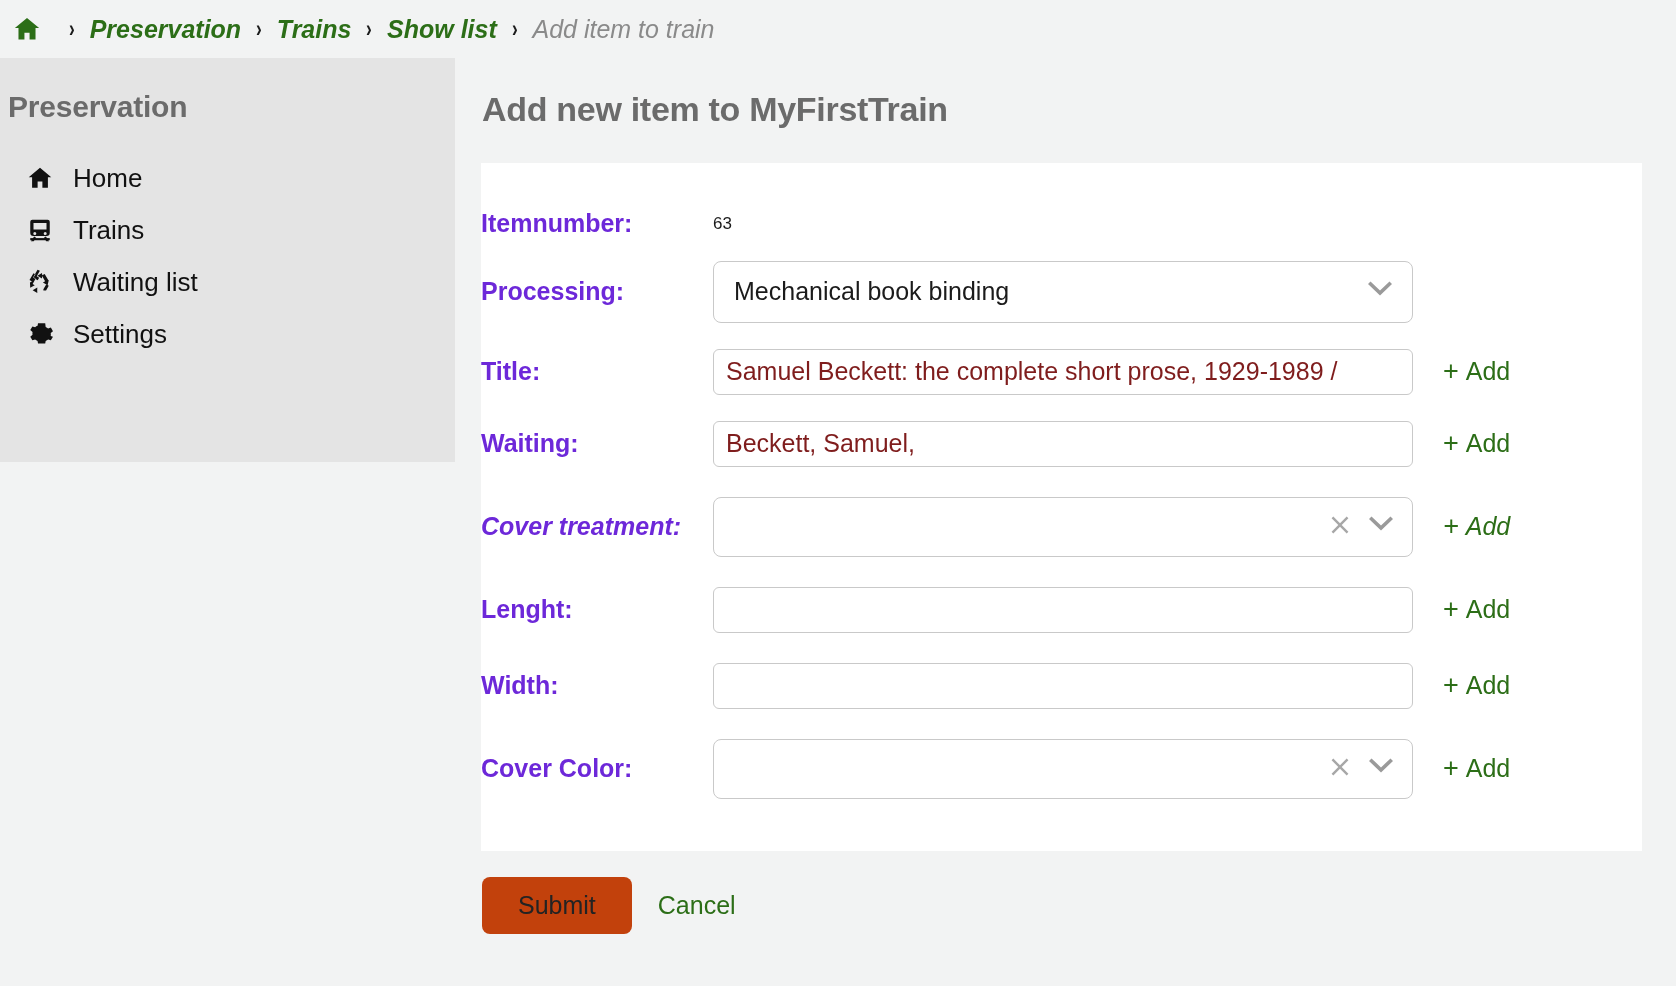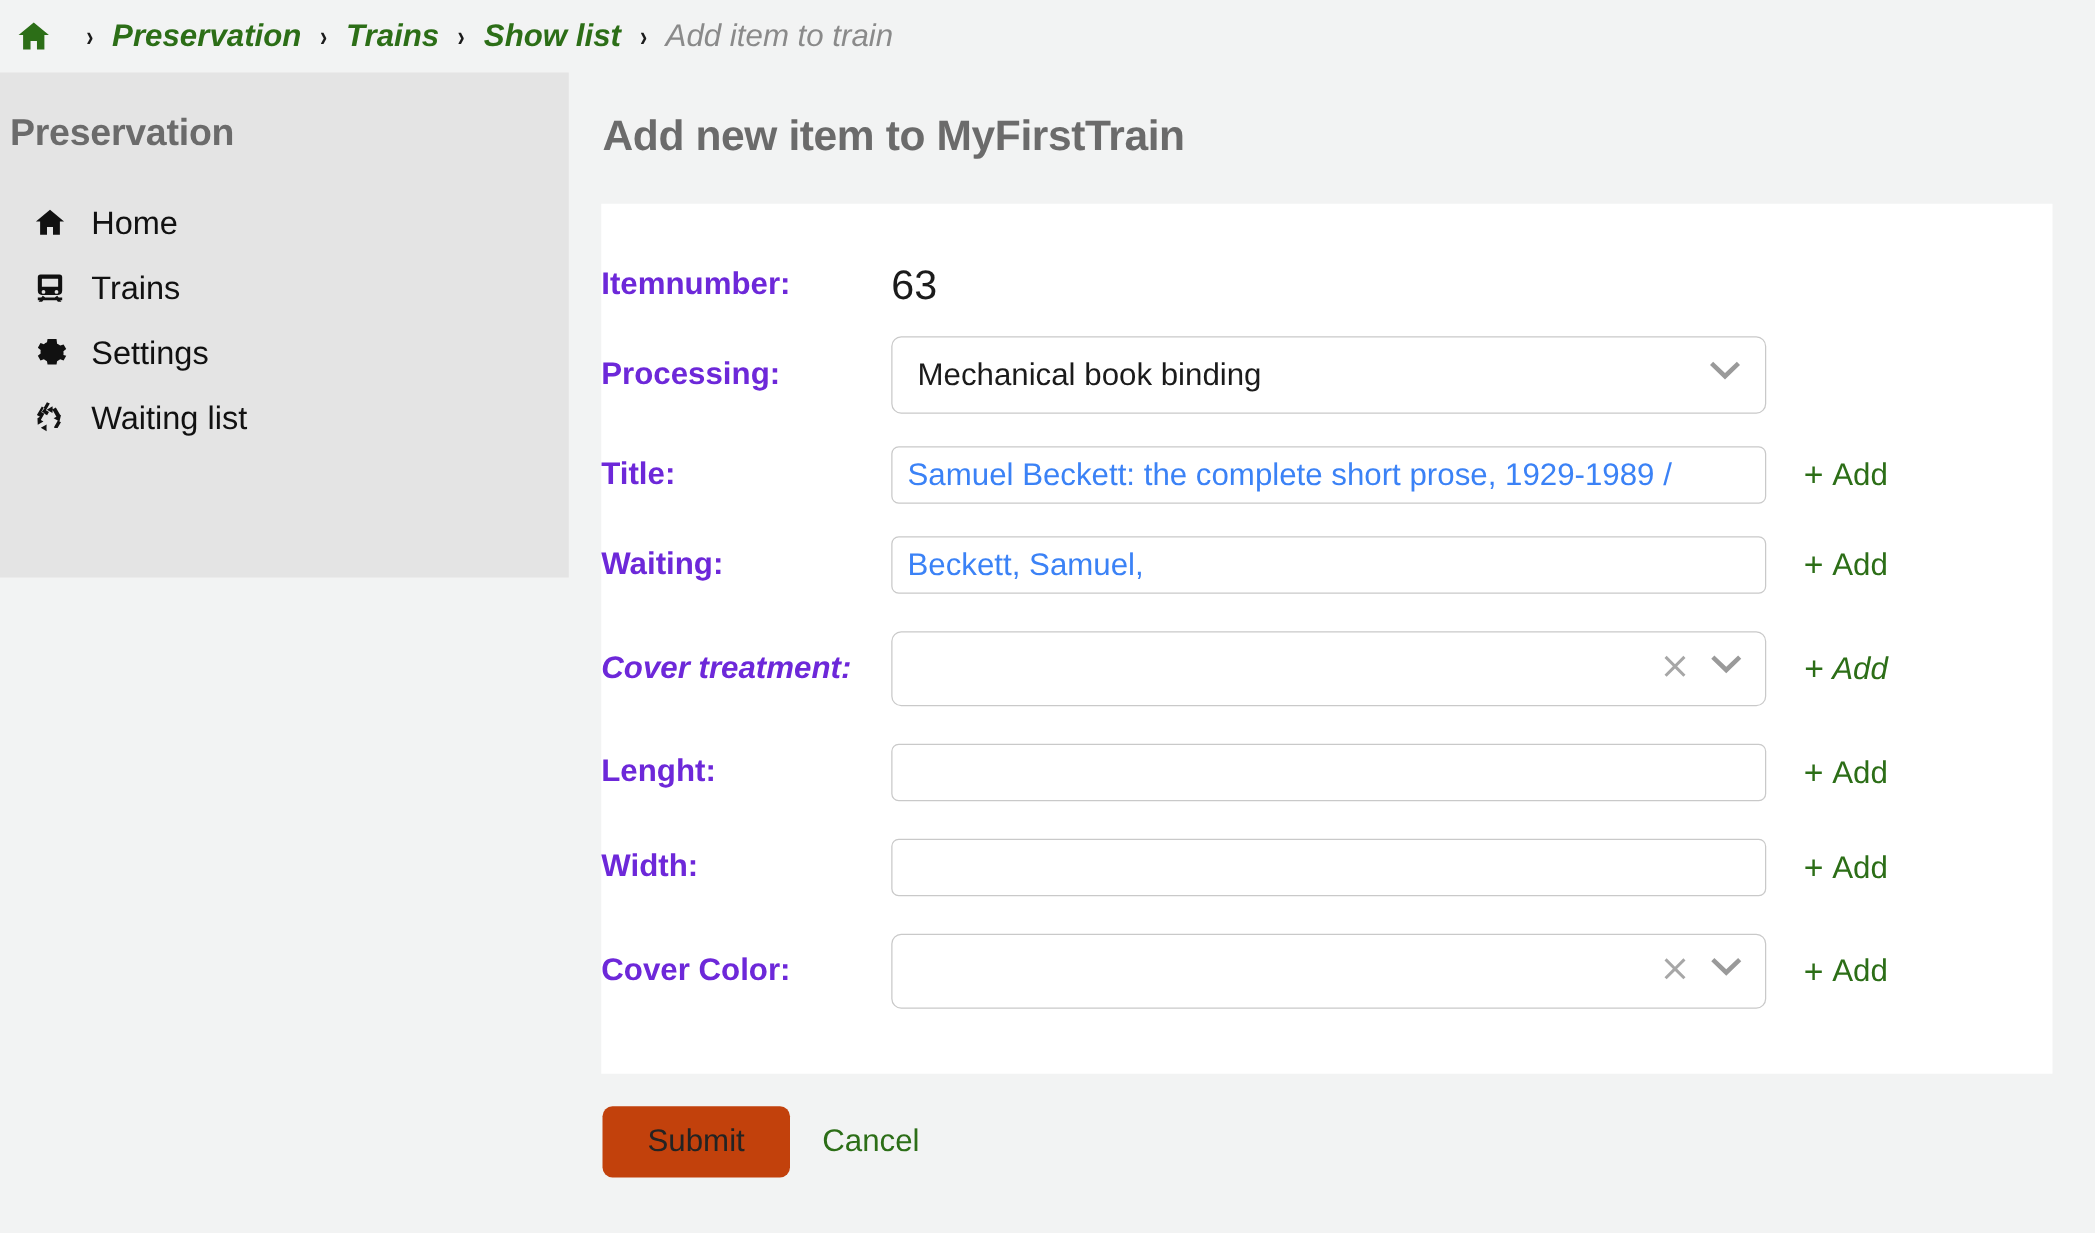--- a/index.html
+++ b/index.html
@@ -125,39 +125,39 @@
     flex: 0 0 232px;
     text-align: left;
     font-weight: bold;
     font-size: 25px;
     color: #6d28d9;
     padding-right: 17px;
     line-height: 1.18;
     word-wrap: break-word;
   }
   .f-static {
-    font-size: 33px;
+    font-size: 17px;
     color: #1b1b1b;
   }
 
   .f-control {
     width: 700px;
     flex: 0 0 700px;
     position: relative;
   }
 
   .txt {
     width: 100%;
     height: 46px;
     border: 1px solid #c9c9c9;
     border-radius: 6px;
     background: #fff;
     font-size: 25px;
     font-family: "Liberation Sans", sans-serif;
-    color: #3b82f6;
+    color: #7f1d1d;
     padding: 0 12px;
     outline: none;
   }
   .txt::placeholder { color: #b0b0b0; }
 
   .sel {
     width: 100%;
     height: 62px;
     border: 1px solid #c9c9c9;
     border-radius: 8px;
@@ -274,36 +274,36 @@
             <path fill="#111" d="M5 2h14a2 2 0 0 1 2 2v10a3 3 0 0 1-3 3H6a3 3 0 0 1-3-3V4a2 2 0 0 1 2-2zm1 3v6h12V5H6zm1.2 8.4a1.4 1.4 0 1 0 0 2.8 1.4 1.4 0 0 0 0-2.8zm9.6 0a1.4 1.4 0 1 0 0 2.8 1.4 1.4 0 0 0 0-2.8z"></path>
             <path fill="#111" d="M3 19h18v2H3z"></path>
             <path fill="#111" d="M6.6 17.6 3.6 22h2.6l2.2-3.2zM17.4 17.6l3 4.4h-2.6l-2.2-3.2z"></path>
           </svg>
         </span>
         <span class="label">Trains</span>
       </a>
 
       <a class="sidebar-item" href="#">
         <span class="icon">
-          <svg width="27" height="27" viewBox="0 0 24 24" aria-hidden="true">
-            <path fill="#111" d="M12 8.4a3.6 3.6 0 1 0 0 7.2 3.6 3.6 0 0 0 0-7.2zm9.1 4.9.1-1.3-.1-1.3 2-1.6-1.9-3.3-2.4.8a8 8 0 0 0-2.2-1.3L16.2 2H9.8l-.4 2.3c-.8.3-1.5.7-2.2 1.3l-2.4-.8L2.9 8.1l2 1.6-.1 1.3.1 1.3-2 1.6 1.9 3.3 2.4-.8c.7.6 1.4 1 2.2 1.3l.4 2.3h6.4l.4-2.3c.8-.3 1.5-.7 2.2-1.3l2.4.8 1.9-3.3z"></path>
-          </svg>
-        </span>
-        <span class="label">Settings</span>
-      </a>
-
-      <a class="sidebar-item" href="#">
-        <span class="icon">
           <svg width="28" height="28" viewBox="0 0 24 24" aria-hidden="true">
             <path fill="#111" d="M11.9 2.4 9.2 7.1l2.1 1.2-1.3 2.2-4-2.3 3.9-6.7zM8.2 5.6 6.4 4.5 3 10.3l2.1 1.2-1.7 1 .2 4.5 3.9-2.3-1.8-1 2.6-4.6-1.9-1.1z"></path>
             <path fill="#111" d="M19.4 10.9 16 5.1l-2.1 1.2-.2-2-3.9 2.3 3.9 2.3.1-2 2.6 4.5-1.9 1.1 4 2.3 1-4.4-2.1-1.2z"></path>
             <path fill="#111" d="M14.9 19.2H9.6l.1-2.4-4 2.3 4 2.3-.1-2.2h7.6l2.3-4-2.1-1.2-2.5 4.3z"></path>
           </svg>
         </span>
         <span class="label">Waiting list</span>
+      </a>
+
+      <a class="sidebar-item" href="#">
+        <span class="icon">
+          <svg width="27" height="27" viewBox="0 0 24 24" aria-hidden="true">
+            <path fill="#111" d="M12 8.4a3.6 3.6 0 1 0 0 7.2 3.6 3.6 0 0 0 0-7.2zm9.1 4.9.1-1.3-.1-1.3 2-1.6-1.9-3.3-2.4.8a8 8 0 0 0-2.2-1.3L16.2 2H9.8l-.4 2.3c-.8.3-1.5.7-2.2 1.3l-2.4-.8L2.9 8.1l2 1.6-.1 1.3.1 1.3-2 1.6 1.9 3.3 2.4-.8c.7.6 1.4 1 2.2 1.3l.4 2.3h6.4l.4-2.3c.8-.3 1.5-.7 2.2-1.3l2.4.8 1.9-3.3z"></path>
+          </svg>
+        </span>
+        <span class="label">Settings</span>
       </a>
 
     </nav>
   </aside>
 
   <main class="main">
 
     <h1 class="page-title">Add new item to MyFirstTrain</h1>
 
     <section class="card">

